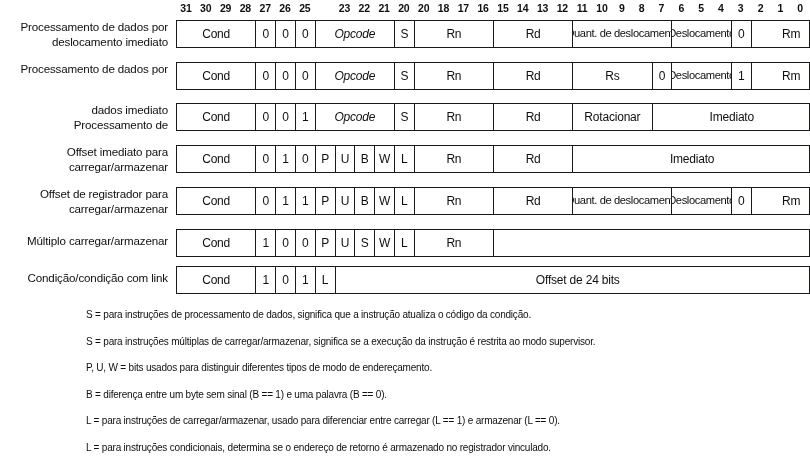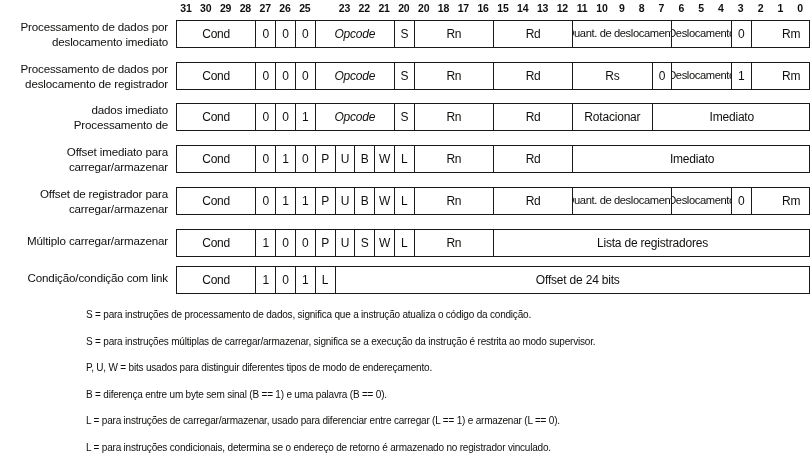--- a/index.html
+++ b/index.html
@@ -166,21 +166,20 @@
           <div class="cell" style="left: 317px; width: 79.25px;">Rd</div>
           <div class="cell tight" style="left: 396.25px; width: 99.0625px;">Quant. de deslocamento</div>
           <div class="cell tight" style="left: 495.312px; width: 59.4375px;">Deslocamento</div>
           <div class="cell" style="left: 554.75px; width: 19.8125px;">0</div>
           <div class="cell last" style="left: 574.562px; width: 79.25px;">Rm</div>
         </div>
       </div>
       <div class="row" style="top: 0px;">
         <div class="row-label" style="top: 62px;">
           <span class="lbl-line">Processamento de dados por</span>
-          <span class="lbl-line">deslocamento de registrador</span>
         </div>
         <div class="bitfields" style="top: 62px;">
           <div class="cell" style="left: 0px; width: 79.25px;">Cond</div>
           <div class="cell" style="left: 79.25px; width: 19.8125px;">0</div>
           <div class="cell" style="left: 99.0625px; width: 19.8125px;">0</div>
           <div class="cell" style="left: 118.875px; width: 19.8125px;">0</div>
           <div class="cell italic" style="left: 138.688px; width: 79.25px;">Opcode</div>
           <div class="cell" style="left: 217.938px; width: 19.8125px;">S</div>
           <div class="cell" style="left: 237.75px; width: 79.25px;">Rn</div>
           <div class="cell" style="left: 317px; width: 79.25px;">Rd</div>
@@ -260,21 +259,20 @@
           <div class="cell" style="left: 0px; width: 79.25px;">Cond</div>
           <div class="cell" style="left: 79.25px; width: 19.8125px;">1</div>
           <div class="cell" style="left: 99.0625px; width: 19.8125px;">0</div>
           <div class="cell" style="left: 118.875px; width: 19.8125px;">0</div>
           <div class="cell" style="left: 138.688px; width: 19.8125px;">P</div>
           <div class="cell" style="left: 158.5px; width: 19.8125px;">U</div>
           <div class="cell" style="left: 178.312px; width: 19.8125px;">S</div>
           <div class="cell" style="left: 198.125px; width: 19.8125px;">W</div>
           <div class="cell" style="left: 217.938px; width: 19.8125px;">L</div>
           <div class="cell" style="left: 237.75px; width: 79.25px;">Rn</div>
-          <div class="cell last" style="left: 317px; width: 317px;">Lista de registradores</div>
         </div>
       </div>
       <div class="row" style="top: 0px;">
         <div class="row-label" style="top: 271px;">
           <span class="lbl-line">Condição/condição com link</span>
         </div>
         <div class="bitfields" style="top: 266px;">
           <div class="cell" style="left: 0px; width: 79.25px;">Cond</div>
           <div class="cell" style="left: 79.25px; width: 19.8125px;">1</div>
           <div class="cell" style="left: 99.0625px; width: 19.8125px;">0</div>

